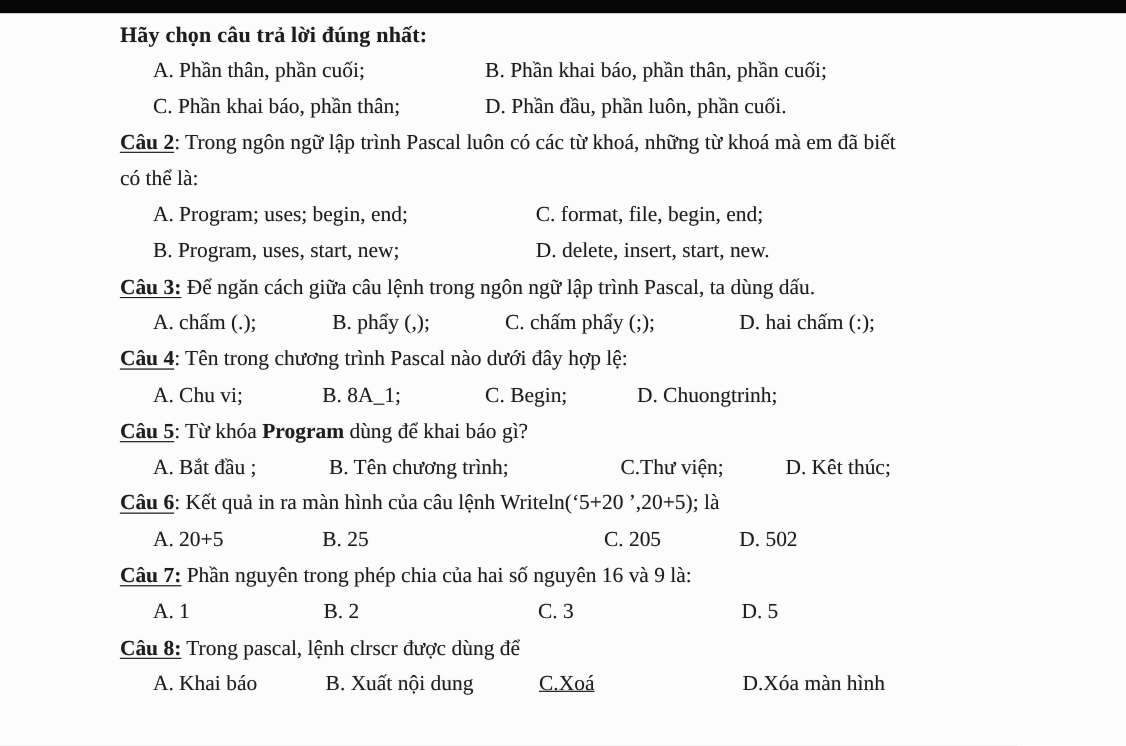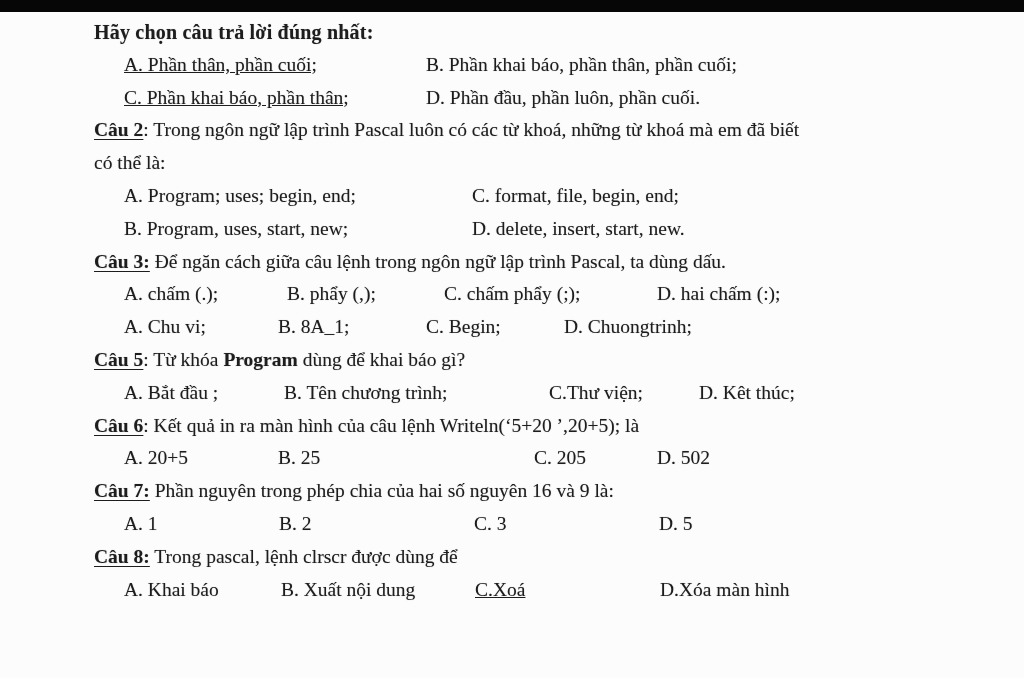--- a/index.html
+++ b/index.html
@@ -4,29 +4,29 @@
 <style>
   html,body{margin:0;padding:0;background:#e8e8e8;}
   .page{
     position:relative;width:1024px;height:678px;overflow:hidden;
     background:#fcfcfc;
     font-family:"Liberation Serif","DejaVu Serif",serif;
     color:#1d1d1d;
     text-shadow:0 0 1px rgba(40,40,40,0.35);
   }
   .topbar{position:absolute;top:0;left:0;width:1024px;height:12px;background:#060606;}
-  .content{position:absolute;top:12px;left:94px;width:912px;padding-top:4px;}
+  .content{position:absolute;top:12px;left:109px;width:912px;padding-top:4px;}
   .line{height:32.8px;line-height:32.8px;font-size:19.5px;white-space:nowrap;}
   .heading{font-weight:bold;font-size:20px;letter-spacing:.2px;}
   .qlabel{font-weight:bold;text-decoration:underline;text-underline-offset:3px;}
   .boldseg{font-weight:bold;margin-top:28px;}
   .opts{padding-left:30px;}
   .opt{display:inline-block;vertical-align:top;}
   
-  .row-q1 .opt1{width:302px;text-decoration:underline;}
+  .row-q1 .opt1{width:302px;}
   .row-q2 .opt1{width:348px;}
   .row-q3 .opt1{width:163px;} .row-q3 .opt2{width:157px;} .row-q3 .opt3{width:213px;}
   .row-q4 .opt1{width:154px;} .row-q4 .opt2{width:148px;} .row-q4 .opt3{width:138px;}
   .row-q5 .opt1{width:160px;} .row-q5 .opt2{width:265px;} .row-q5 .opt3{width:150px;}
   .row-q6 .opt1{width:154px;} .row-q6 .opt2{width:185px;} .row-q6 .opt3{width:194px;text-align:center;}
   .row-q7 .opt1{width:155px;} .row-q7 .opt2{width:195px;} .row-q7 .opt3{width:185px;}
   .row-q8 .opt1{width:157px;} .row-q8 .opt2{width:194px;} .row-q8 .opt3{width:185px;text-decoration:underline;}
 </style>
 </head>
 <body>
@@ -52,20 +52,21 @@
     </div>
     <div class="line opts row-q2">
       <span class="opt opt1">B. Program, uses, start, new;</span><span class="opt">D. delete, insert, start, new.</span>
     </div>
 
     <div class="line"><span class="qlabel">Câu 3:</span><span> Để ngăn cách giữa câu lệnh trong ngôn ngữ lập trình Pascal, ta dùng dấu.</span></div>
     <div class="line opts row-q3">
       <span class="opt opt1">A. chấm (.);</span><span class="opt opt2">B. phẩy (,);</span><span class="opt opt3">C. chấm phẩy (;);</span><span class="opt">D. hai chấm (:);</span>
     </div>
 
+    <div class="line"><span class="qlabel">Câu 4</span><span>: Tên trong chương trình Pascal nào dưới đây hợp lệ:</span></div>
     <div class="line opts row-q4">
       <span class="opt opt1">A. Chu vi;</span><span class="opt opt2">B. 8A_1;</span><span class="opt opt3">C. Begin;</span><span class="opt">D. Chuongtrinh;</span>
     </div>
 
     <div class="line"><span class="qlabel">Câu 5</span><span>: Từ khóa </span><span class="boldseg">Program</span><span> dùng để khai báo gì?</span></div>
     <div class="line opts row-q5">
       <span class="opt opt1">A. Bắt đầu ;</span><span class="opt opt2">B. Tên chương trình;</span><span class="opt opt3">C.Thư viện;</span><span class="opt">D. Kêt thúc;</span>
     </div>
 
     <div class="line"><span class="qlabel">Câu 6</span><span>: Kết quả in ra màn hình của câu lệnh Writeln(‘5+20 ’,20+5); là</span></div>

